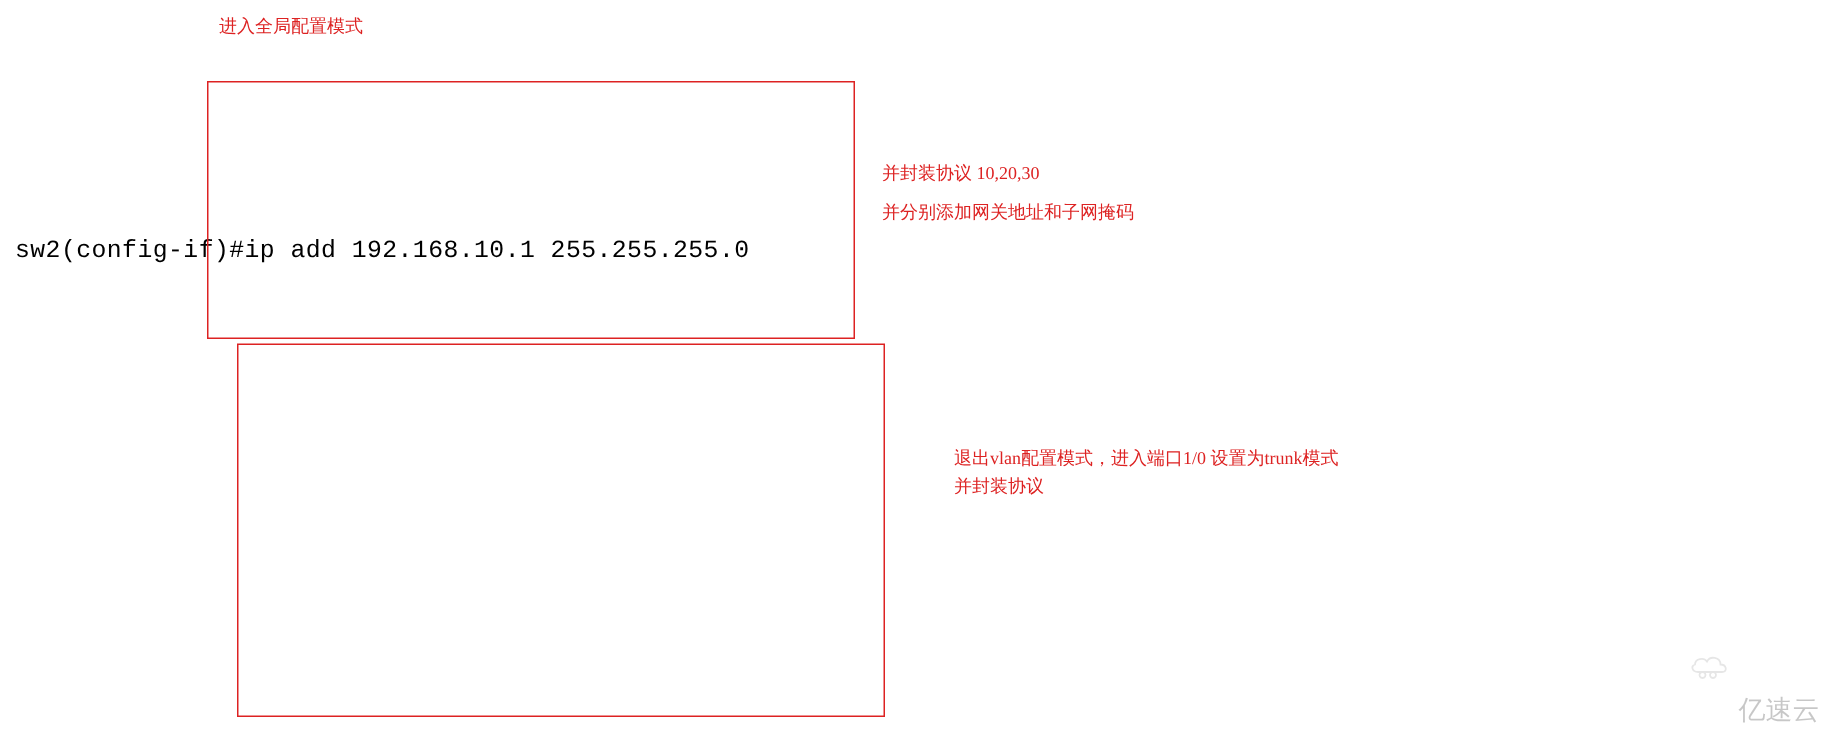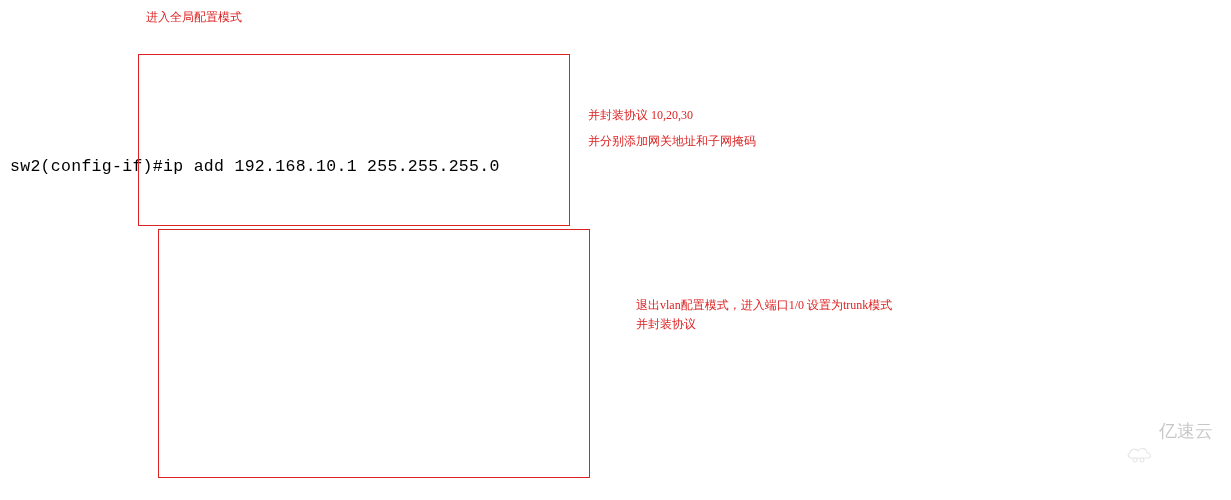--- a/index.html
+++ b/index.html
@@ -31,26 +31,26 @@
       line-height: 25px;
     }
     .box {
       position: absolute;
       border: 1.5px solid #dd2222;
       pointer-events: none;
     }
     .watermark {
       position: absolute;
       right: 18px;
-      bottom: 4px;
+      bottom: 14px;
       color: rgba(0,0,0,0.22);
       font-family: "Microsoft YaHei", sans-serif;
       font-size: 18px;
       display: flex;
-      align-items: flex-start;
+      align-items: flex-end;
       gap: 4px;
     }
     .watermark svg { opacity: 0.28; }
   </style>
 </head>
 <body>
 
 
 
 <div class="terminal">

